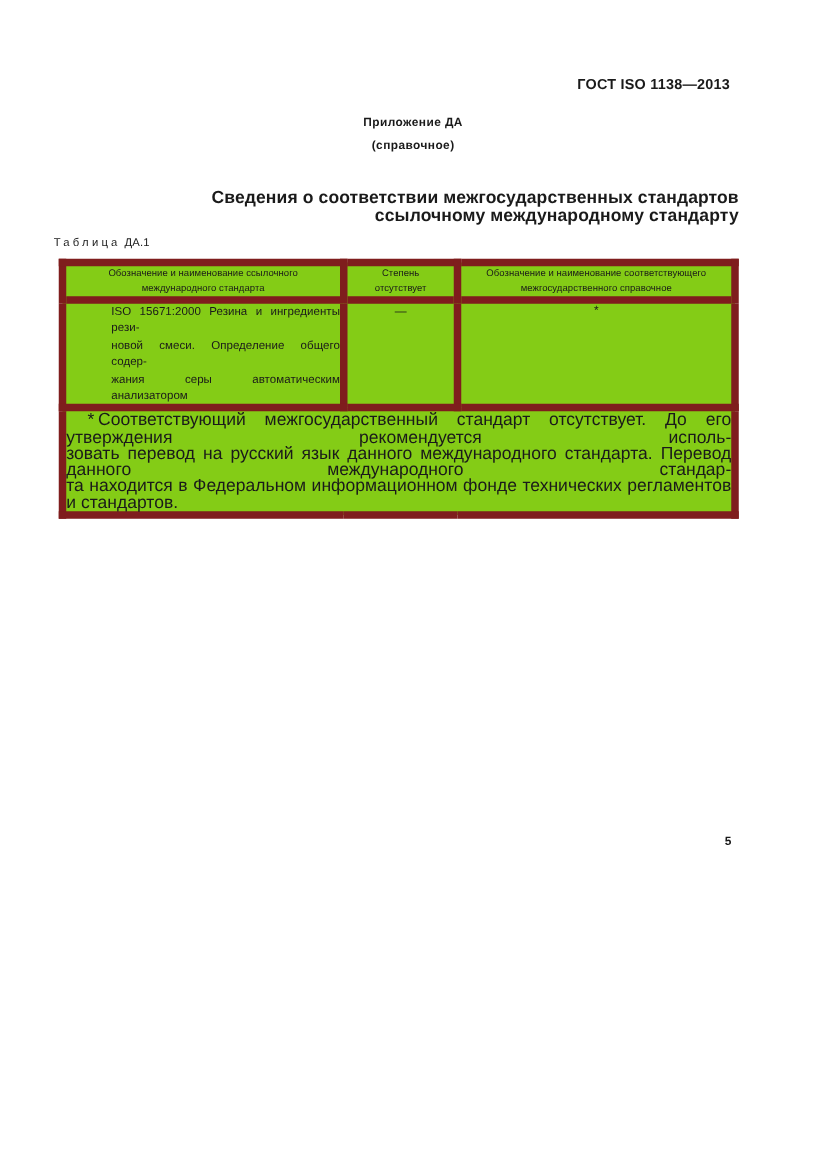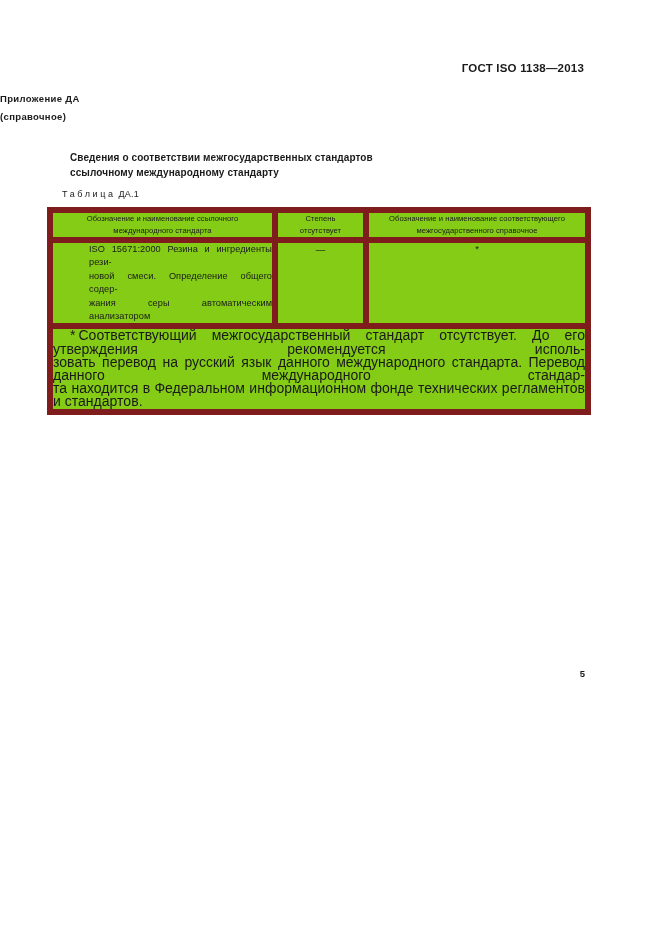--- a/index.html
+++ b/index.html
@@ -35,21 +35,21 @@
     letter-spacing: 0.2px;
     white-space: nowrap;
   }
 
   
   .appendix-block {
     position: absolute;
     top: 92px;
     left: 0;
     right: 0;
-    text-align: left;
+    text-align: center;
   }
 
   .appendix-title {
     font-size: 9.5px;
     font-weight: bold;
     letter-spacing: 0.35px;
     line-height: 14px;
   }
 
   .appendix-subtitle {
@@ -59,36 +59,36 @@
     line-height: 14px;
     margin-top: 4px;
   }
 
   
   .section-heading {
     position: absolute;
     top: 150px;
     left: 70px;
     right: 70px;
-    text-align: left;
-    font-size: 10px;
+    text-align: right;
+    font-size: 14px;
     font-weight: bold;
     letter-spacing: 0.1px;
     line-height: 15px;
   }
 
   .section-heading .line-2 {
     display: block;
   }
 
   
   .table-caption {
     position: absolute;
     top: 188px;
-    left: 62px;
+    left: 43px;
     font-size: 9px;
     line-height: 12px;
     white-space: nowrap;
   }
 
   .table-caption .spaced {
     letter-spacing: 2.6px;
   }
 
   .table-caption .caption-num {

